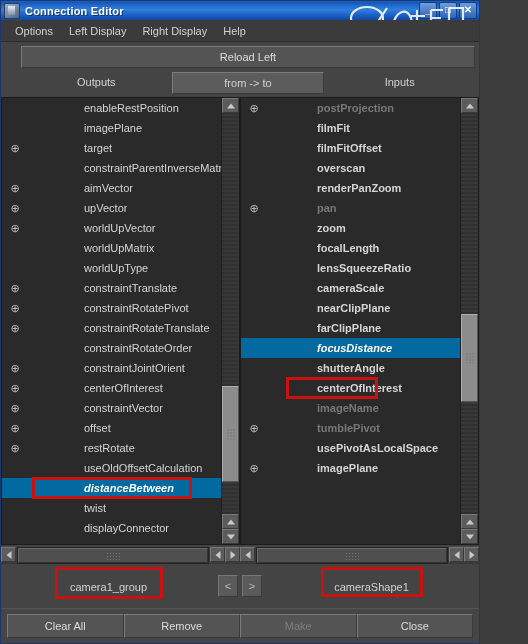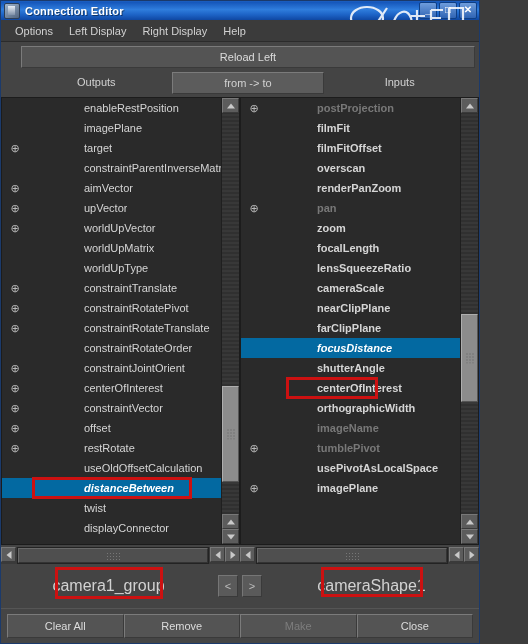--- a/index.html
+++ b/index.html
@@ -87,21 +87,21 @@
   .hsb .sbtn{width:15px;flex:0 0 15px;height:15px;}
   .htrack{flex:1 1 auto;position:relative;margin:0 1px;background:#2f2f2f;border:1px solid #232323;box-sizing:border-box;}
   .hthumb{position:absolute;top:0;bottom:0;left:0;right:0;background:#4f4f4f;
           border:1px solid #696969;border-right-color:#333;border-bottom-color:#333;box-sizing:border-box;}
   .hgrip{position:absolute;left:50%;top:50%;transform:translate(-50%,-50%);
          width:14px;height:8px;background-image:radial-gradient(#777 38%,transparent 40%);background-size:3px 3px;}
 
   
   .namerow{height:44px;flex:0 0 44px;display:flex;align-items:center;position:relative;padding:0 4px;}
   .nameslot{flex:1;text-align:center;position:relative;}
-  .nametxt{color:#d2d2d2;font-size:16px;}
+  .nametxt{color:#d2d2d2;font-size:11px;}
   .annot{position:absolute;border:3px solid #cc1111;box-sizing:border-box;pointer-events:none;}
   .arrows{display:flex;gap:4px;padding:0 6px;}
   .abtn{width:20px;height:22px;background:#5a5a5a;border:1px solid #767676;
         border-right-color:#3a3a3a;border-bottom-color:#3a3a3a;color:#bdbdbd;font-size:11px;
         text-align:center;line-height:20px;box-sizing:border-box;cursor:default;}
 
   
   .bottom{height:34px;flex:0 0 34px;display:flex;align-items:center;padding:0 6px;
           border-top:1px solid #555;background:#454545;}
   .bottom .btn{flex:1;height:24px;line-height:22px;}
@@ -344,24 +344,20 @@
             </div>
             <div class="annot" style="position: absolute; top: 279px; height: 22px; left: 45px; width: 92px;"></div>
             <div class="lrow">
               <span class="exp"></span>
               <span class="nm">shutterAngle</span>
             </div>
             <div class="lrow">
               <span class="exp"></span>
               <span class="nm">centerOfInterest</span>
             </div>
-            <div class="lrow">
-              <span class="exp"></span>
-              <span class="nm">orthographicWidth</span>
-            </div>
             <div class="lrow dim">
               <span class="exp"></span>
               <span class="nm">imageName</span>
             </div>
             <div class="lrow dim">
               <span class="exp">⊕</span>
               <span class="nm">tumblePivot</span>
             </div>
             <div class="lrow">
               <span class="exp"></span>

